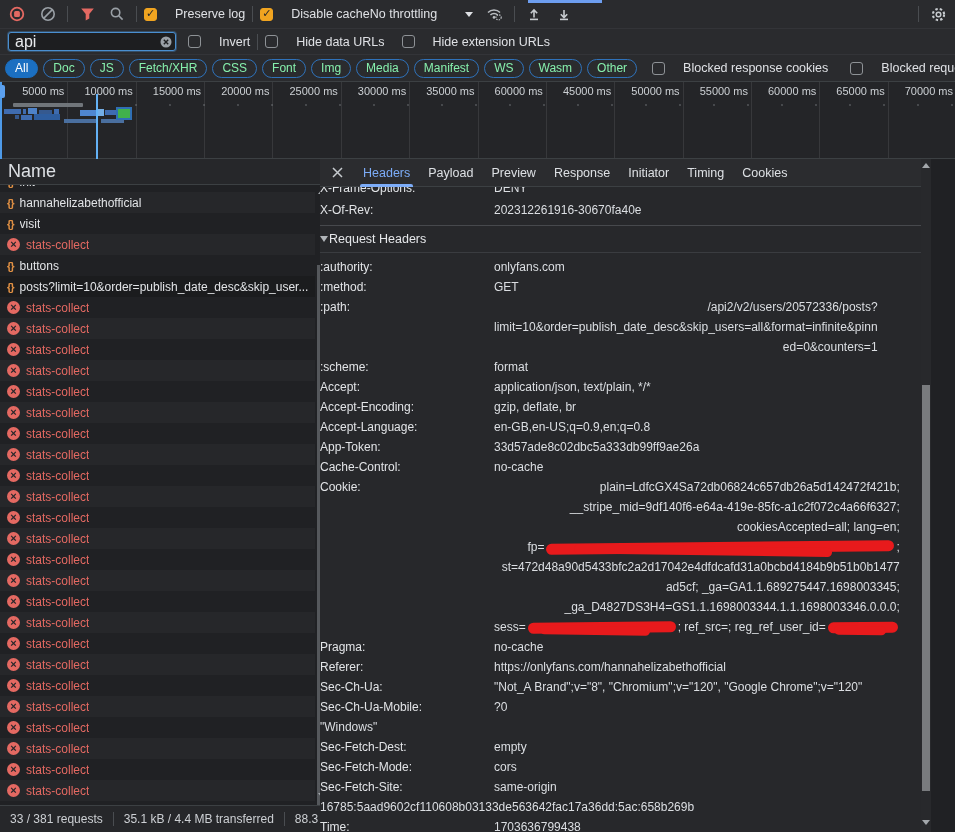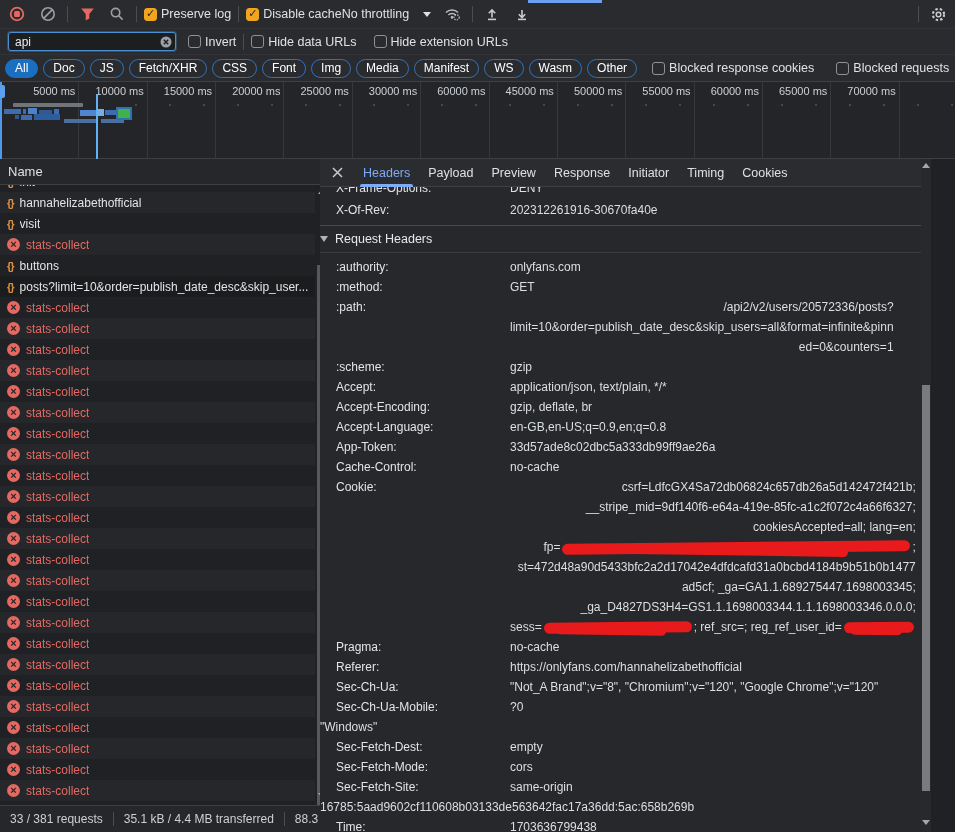--- a/index.html
+++ b/index.html
@@ -8,45 +8,45 @@
   .app { position:relative; width:955px; height:832px; background:#202124; color:#dfe1e5; overflow:hidden; font-size:12px; }
 
   
   .tb { position:absolute; left:0; width:955px; display:flex; align-items:center; background:#2a2b2e; }
   .tb1 { top:0; height:29px; border-bottom:1px solid #333438; }
   .tb2 { top:29px; height:26px; border-bottom:1px solid #333438; }
   .tb3 { top:55px; height:27px; border-bottom:1px solid #3c4043; }
   .sep { width:1px; height:16px; background:#4a4d51; margin:0 7px; flex:none; }
   .icon-btn { width:24px; height:22px; display:flex; align-items:center; justify-content:center; flex:none; }
   .tb-label { color:#dfe1e5; font-size:12.5px; white-space:nowrap; }
-  .cb-item { display:flex; align-items:center; gap:4px; white-space:nowrap; }
+  .cb-item { display:flex; align-items:center; gap:18px; white-space:nowrap; }
   .cb { width:13px; height:13px; border:1.5px solid #8e9296; border-radius:3px; flex:none; position:relative; background:transparent; }
   .cb.checked { background:#f0a420; border-color:#f0a420; }
   .cb.checked::after { content:"✓"; position:absolute; left:1px; top:-2px; color:#26272a; font-size:11px; font-weight:bold; }
   .caret { width:0; height:0; border-left:4px solid transparent; border-right:4px solid transparent; border-top:5px solid #dfe1e5; margin-left:10px; }
   .blue-strip { position:absolute; left:528px; top:0; width:74px; height:3px; background:#6d9ef0; }
   .gear-right { margin-left:auto; display:flex; align-items:center; }
 
-  .filter-input { width:168px; height:19px; margin-left:8px; background:#1d1e20; border:1px solid #4a8fd0; box-shadow:0 0 0 1px rgba(74,143,208,.35); border-radius:3px; color:#e8eaed; font-size:12px; padding:0 18px 0 6px; outline:none; font-family:inherit; }
+  .filter-input { width:168px; height:19px; margin-left:8px; background:#1d1e20; border:1px solid #4a8fd0; box-shadow:0 0 0 1px rgba(74,143,208,.35); border-radius:3px; color:#e8eaed; font-size:16px; padding:0 18px 0 6px; outline:none; font-family:inherit; }
   .input-wrap { position:relative; display:flex; align-items:center; }
   .input-clear { position:absolute; right:4px; top:4px; }
 
-  .pill { height:19px; display:flex; align-items:center; padding:0 9px; border:1px solid #2f72ba; border-radius:10px; color:#ffffff; font-size:12px; margin-right:5px; white-space:nowrap; }
+  .pill { height:19px; display:flex; align-items:center; padding:0 9px; border:1px solid #2f72ba; border-radius:10px; color:#86efac; font-size:12px; margin-right:5px; white-space:nowrap; }
   .pill.active { background:#1b6fc1; border-color:#1b6fc1; color:#fff; }
 
   
-  .overview { position:absolute; left:0; top:82px; width:955px; height:77px; background:#242528; border-bottom:1px solid #3c4043; display:flex; overflow:hidden;padding-left:11px; }
+  .overview { position:absolute; left:0; top:82px; width:955px; height:77px; background:#242528; border-bottom:1px solid #3c4043; display:flex; overflow:hidden; }
   .ov-col { width:68.36px; flex:none; border-right:1px solid #37383b; font-size:11px; color:#ccd0d4; text-align:right; padding:3px 3px 0 0; white-space:nowrap; }
   .ov-marks { position:absolute; left:0; top:0; width:955px; height:77px; pointer-events:none; }
   .ov-marks div { position:absolute; }
   .dotrow { background:repeating-linear-gradient(to right, rgba(160,165,170,.28) 0 2px, transparent 2px 34px); }
 
   
   .left { position:absolute; left:0; top:159px; width:332px; height:646px; background:#202124; }
-  .name-header { height:26px; background:#26272a; border-bottom:1px solid #3c4043; display:flex; align-items:center; padding-left:8px; color:#dde0e4; font-size:13px; }
+  .name-header { height:26px; background:#26272a; border-bottom:1px solid #3c4043; display:flex; align-items:center; padding-left:8px; color:#dde0e4; font-size:18px; }
   .req-list { position:absolute; left:0; top:26px; width:315px; height:620px; overflow:hidden; }
   .req-row { height:21px; display:flex; align-items:center; padding-left:7px; gap:6px; overflow:hidden; white-space:nowrap; color:#e2e4e7; }
   .req-row.dark { background:#202124; }
   .req-row.light { background:#26272a; }
   .req-row.selected { background:#1b1c1e; }
   .req-row.error { color:#e46962; }
   .req-row.clipped { height:7px; }
   .req-row.clipped .clipwrap { margin-top:-13px; }
   .clipwrap { display:flex; align-items:center; gap:6px; height:21px; }
   .json-ic { color:#e09044; font-size:11px; font-weight:700; letter-spacing:-1px; flex:none; }
@@ -71,27 +71,27 @@
 
   
   .right { position:absolute; left:320px; top:159px; width:611px; height:673px; background:#27282b; overflow:hidden; }
   .tabbar { height:28px; background:#2b2c2f; border-bottom:1px solid #3c4043; display:flex; align-items:center; }
   .tab { padding:0 9px; height:28px; display:flex; align-items:center; color:#dde0e4; font-size:12.5px; position:relative; white-space:nowrap; }
   .tab.active { color:#7cacf8; }
   .tab.active::after { content:""; position:absolute; left:6px; right:6px; bottom:0; height:3px; border-radius:2px 2px 0 0; background:#7cacf8; }
   .close-x { width:26px; height:28px; display:flex; align-items:center; justify-content:center; margin-left:4px; }
 
   .hrow { display:flex; line-height:20px; font-size:12px; }
-  .hname { width:174px; flex:none; color:#e2e4e7; white-space:nowrap;margin-left:16px; }
+  .hname { width:174px; flex:none; color:#e2e4e7; white-space:nowrap; }
   .hval { color:#dcdfe3; }
   .vline { white-space:nowrap;text-align:right; }
   .partial-row { height:11px; overflow:hidden; }
   .partial-row .hrow { margin-top:-9px; }
   .det-divider { height:1px; background:#47494d; margin-top:5px; }
-  .section-head { height:27px; display:flex; align-items:center; gap:7px; color:#e6e8eb; border-bottom:1px solid #3a3c40; font-size:12.5px; }
+  .section-head { height:27px; display:flex; align-items:center; gap:1px; color:#e6e8eb; border-bottom:1px solid #3a3c40; font-size:12.5px; }
   .disc { width:0; height:0; border-left:4.5px solid transparent; border-right:4.5px solid transparent; border-top:6px solid #b0b4b8; }
   .headers-list { padding-top:4px; }
 
   .redact { display:inline-block; height:11px; background:#e81a1c; border-radius:6px; margin:0 2px -2px 2px; position:relative; transform:rotate(-.6deg); vertical-align:baseline; }
   .redact::after { content:""; position:absolute; left:8%; right:18%; top:4px; height:9px; background:#e81a1c; border-radius:6px; transform:rotate(1.4deg); }
 </style>
 </head>
 <body>
 
 <div class="app">
@@ -220,20 +220,21 @@
       </div>
   </div>
 
   <div class="overview" id="overview-cols">
       <div class="ov-col">5000 ms</div>
       <div class="ov-col">10000 ms</div>
       <div class="ov-col">15000 ms</div>
       <div class="ov-col">20000 ms</div>
       <div class="ov-col">25000 ms</div>
       <div class="ov-col">30000 ms</div>
+      <div class="ov-col">35000 ms</div>
       <div class="ov-col">60000 ms</div>
       <div class="ov-col">45000 ms</div>
       <div class="ov-col">50000 ms</div>
       <div class="ov-col">55000 ms</div>
       <div class="ov-col">60000 ms</div>
       <div class="ov-col">65000 ms</div>
       <div class="ov-col">70000 ms</div>
     </div>
   <div class="ov-marks" style="top:82px">
     <div style="left:0;top:0;width:2px;height:77px;background:#4e9ae8"></div>
@@ -510,21 +511,21 @@
           <span class="hname">:path:</span>
           <div class="hval">
             <div class="vline">/api2/v2/users/20572336/posts?</div>
             <div class="vline">limit=10&amp;order=publish_date_desc&amp;skip_users=all&amp;format=infinite&amp;pinn</div>
             <div class="vline">ed=0&amp;counters=1</div>
           </div>
         </div>
         <div class="hrow">
           <span class="hname">:scheme:</span>
           <div class="hval">
-            <div class="vline">gzip</div>
+            <div class="vline">format</div>
           </div>
         </div>
         <div class="hrow">
           <span class="hname">Accept:</span>
           <div class="hval">
             <div class="vline">application/json, text/plain, */*</div>
           </div>
         </div>
         <div class="hrow">
           <span class="hname">Accept-Encoding:</span>
@@ -546,21 +547,21 @@
         </div>
         <div class="hrow">
           <span class="hname">Cache-Control:</span>
           <div class="hval">
             <div class="vline">no-cache</div>
           </div>
         </div>
         <div class="hrow">
           <span class="hname">Cookie:</span>
           <div class="hval">
-            <div class="vline">csrf=LdfcGX4Sa72db06824c657db26a5d142472f421b;</div>
+            <div class="vline">plain=LdfcGX4Sa72db06824c657db26a5d142472f421b;</div>
             <div class="vline">__stripe_mid=9df140f6-e64a-419e-85fc-a1c2f072c4a66f6327;</div>
             <div class="vline">cookiesAccepted=all; lang=en;</div>
             <div class="vline"><span>fp=</span><span class="redact" style="width: 348px;"></span><span>;</span></div>
             <div class="vline">st=472d48a90d5433bfc2a2d17042e4dfdcafd31a0bcbd4184b9b51b0b1477</div>
             <div class="vline">ad5cf; _ga=GA1.1.689275447.1698003345;</div>
             <div class="vline">_ga_D4827DS3H4=GS1.1.1698003344.1.1.1698003346.0.0.0;</div>
             <div class="vline"><span>sess=</span><span class="redact" style="width: 148px;"></span><span>; ref_src=; reg_ref_user_id=</span><span class="redact" style="width: 70px;"></span></div>
           </div>
         </div>
         <div class="hrow">

